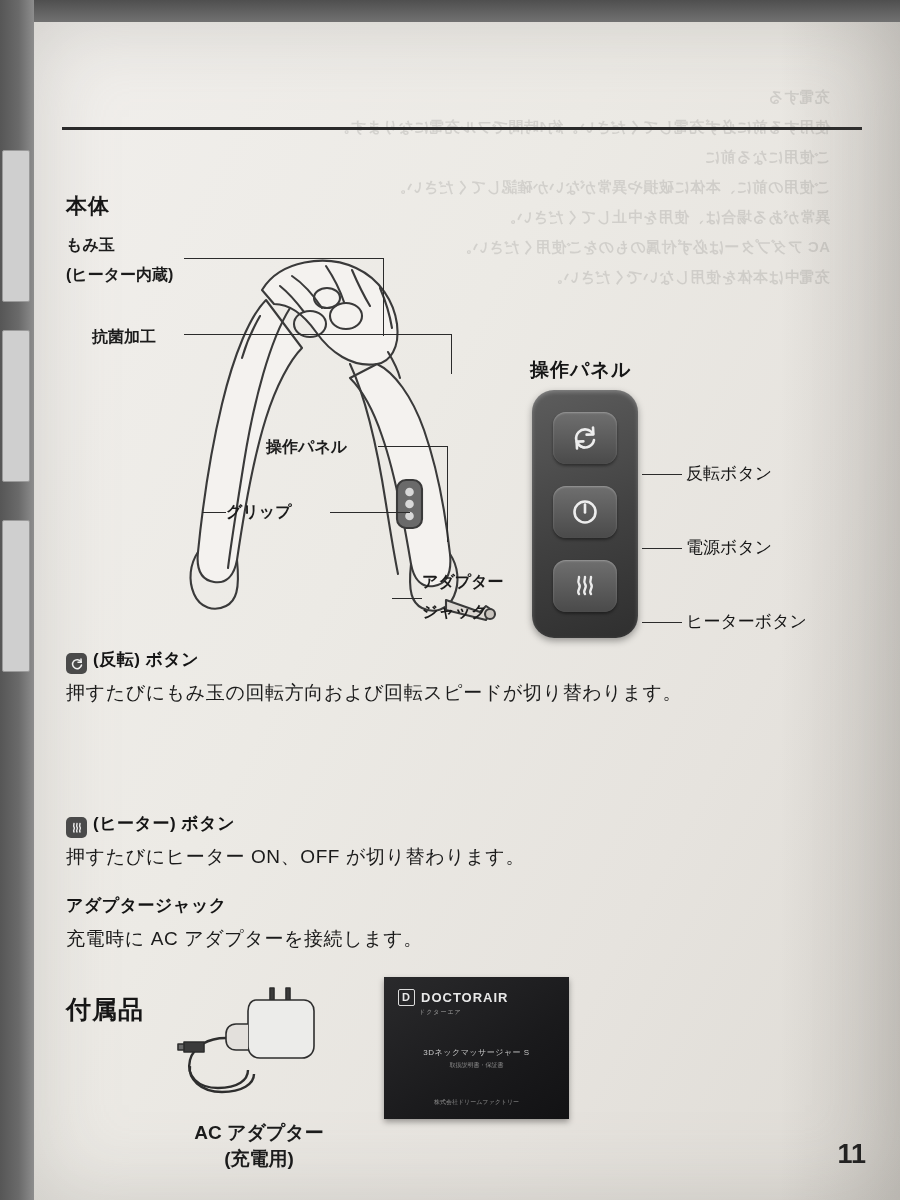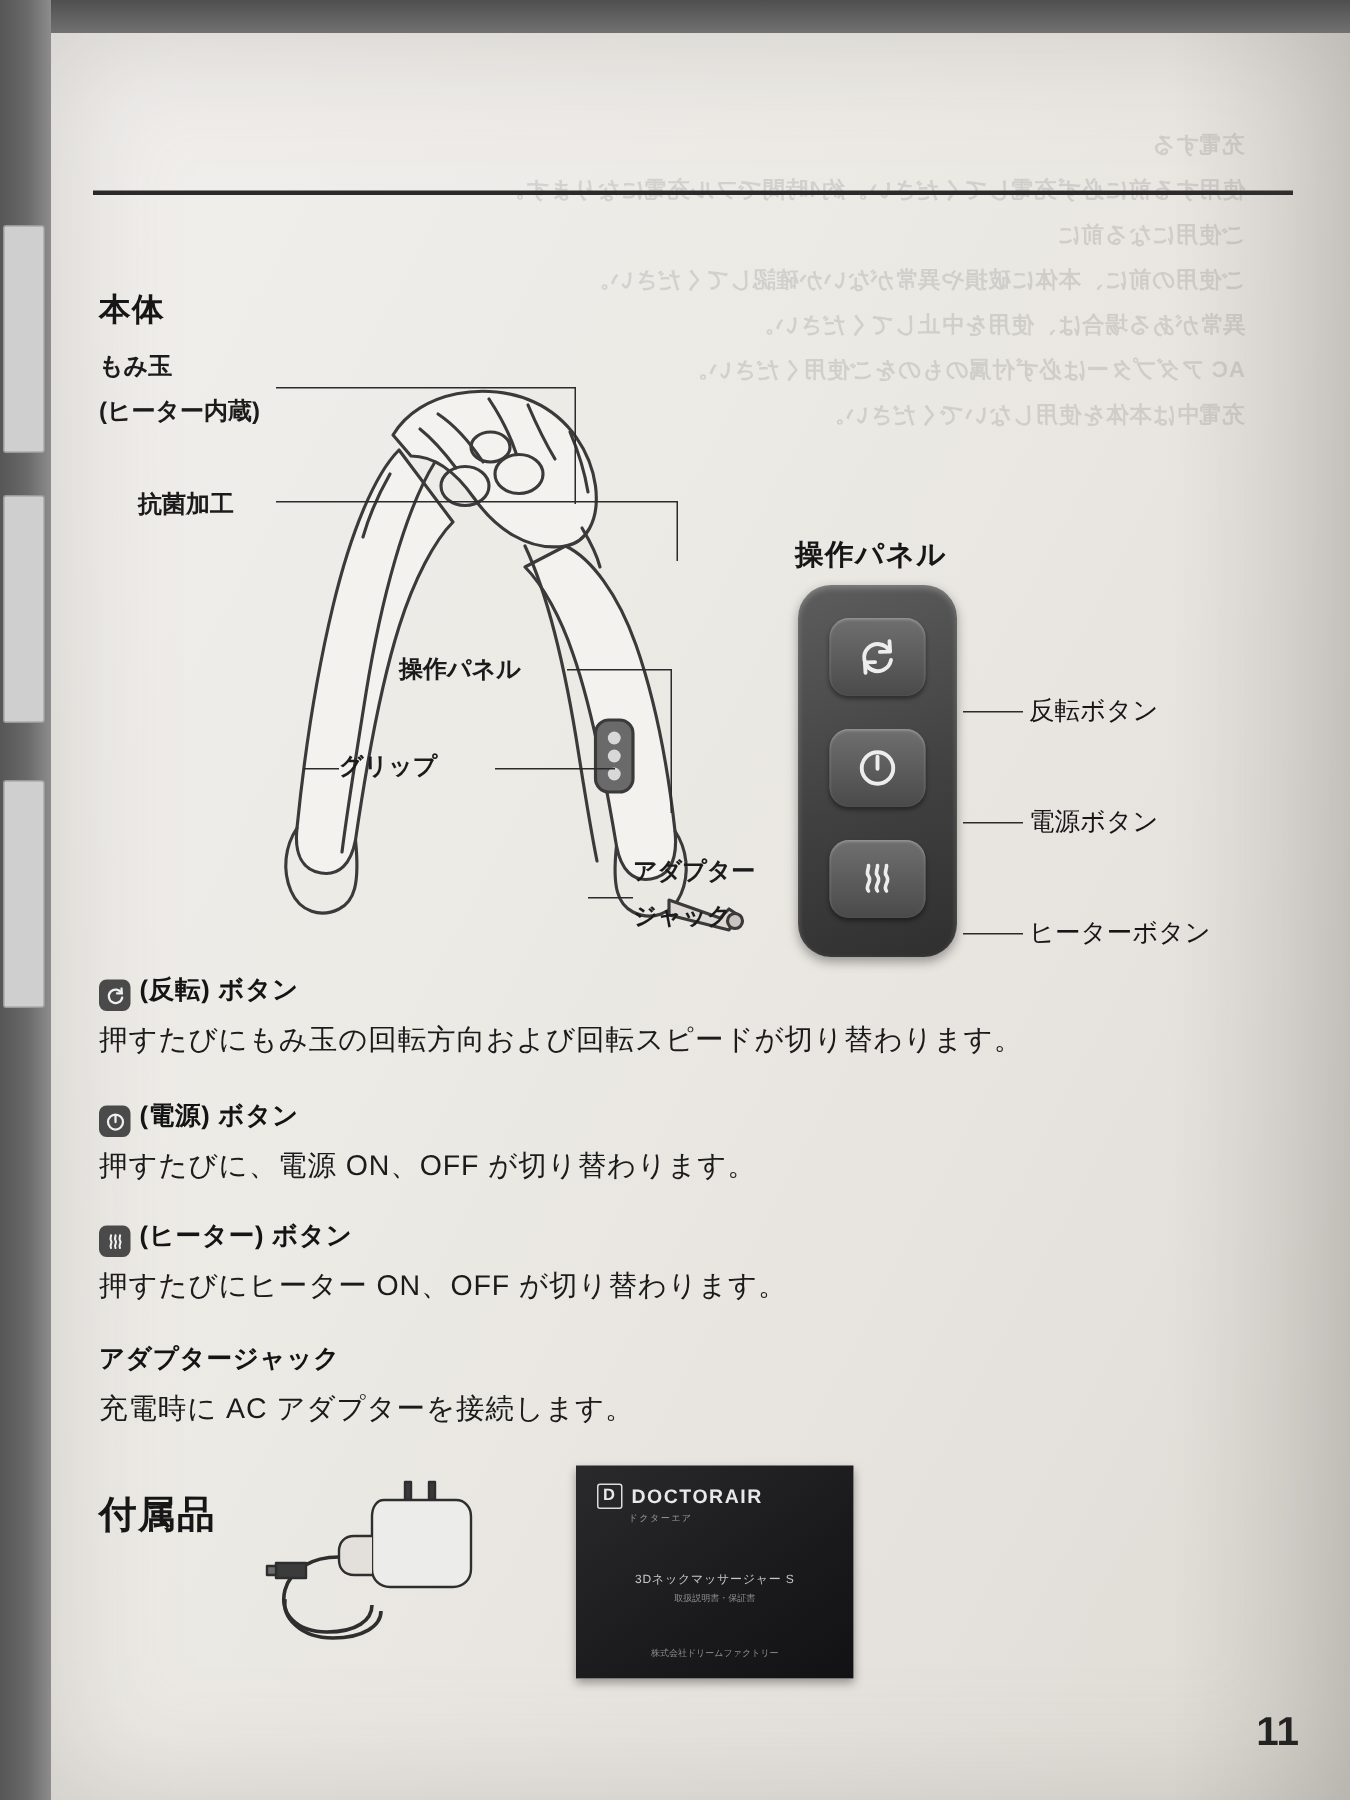--- a/index.html
+++ b/index.html
@@ -406,32 +406,20 @@
             <svg width="15" height="15" viewBox="0 0 30 30" fill="none" stroke="#f0f0f0" stroke-width="3" stroke-linecap="round">
               <path d="M23 11 A9 9 0 1 0 24 17"></path>
                 <path d="M23 5 L23.4 11.4 L17 11.6"></path>
             </svg>
           </span>
           <span>(反転) ボタン</span>
         </div>
         <div class="dbody">押すたびにもみ玉の回転方向および回転スピードが切り替わります。</div>
       </div>
 
-      <div class="desc" id="d-pow">
-        <div class="dhead">
-          <span class="mini-icon">
-            <svg width="15" height="15" viewBox="0 0 30 30" fill="none" stroke="#f0f0f0" stroke-width="3" stroke-linecap="round">
-              <circle cx="15" cy="15" r="10"></circle>
-                <path d="M15 7 L15 15"></path>
-            </svg>
-          </span>
-          <span>(電源) ボタン</span>
-        </div>
-        <div class="dbody">押すたびに、電源 ON、OFF が切り替わります。</div>
-      </div>
 
       <div class="desc" id="d-heat">
         <div class="dhead">
           <span class="mini-icon">
             <svg width="15" height="15" viewBox="0 0 30 30" fill="none" stroke="#f0f0f0" stroke-width="2.8" stroke-linecap="round">
               <path d="M9 23 C6 19 12 17 9 13 C7 10.5 9.5 8 9 6"></path>
               <path d="M15 23 C12 19 18 17 15 13 C13 10.5 15.5 8 15 6"></path>
               <path d="M21 23 C18 19 24 17 21 13 C19 10.5 21.5 8 21 6"></path>
             </svg>
           </span>
@@ -471,18 +459,20 @@
         <div class="mlogo">
           <span class="mark">D</span>
           <span>DOCTORAIR</span>
         </div>
         <div class="msub">ドクターエア</div>
         <div class="mtitle">3Dネックマッサージャー S</div>
         <div class="mtitle2">取扱説明書・保証書</div>
         <div class="mfoot">株式会社ドリームファクトリー</div>
       </div>
 
+      <div class="fig-cap" id="cap-adapter">AC アダプター
+(充電用)</div>
 
       <div id="page-number">11</div>
 
     </div>
   </div>
 </div>
 
 </body></html>

